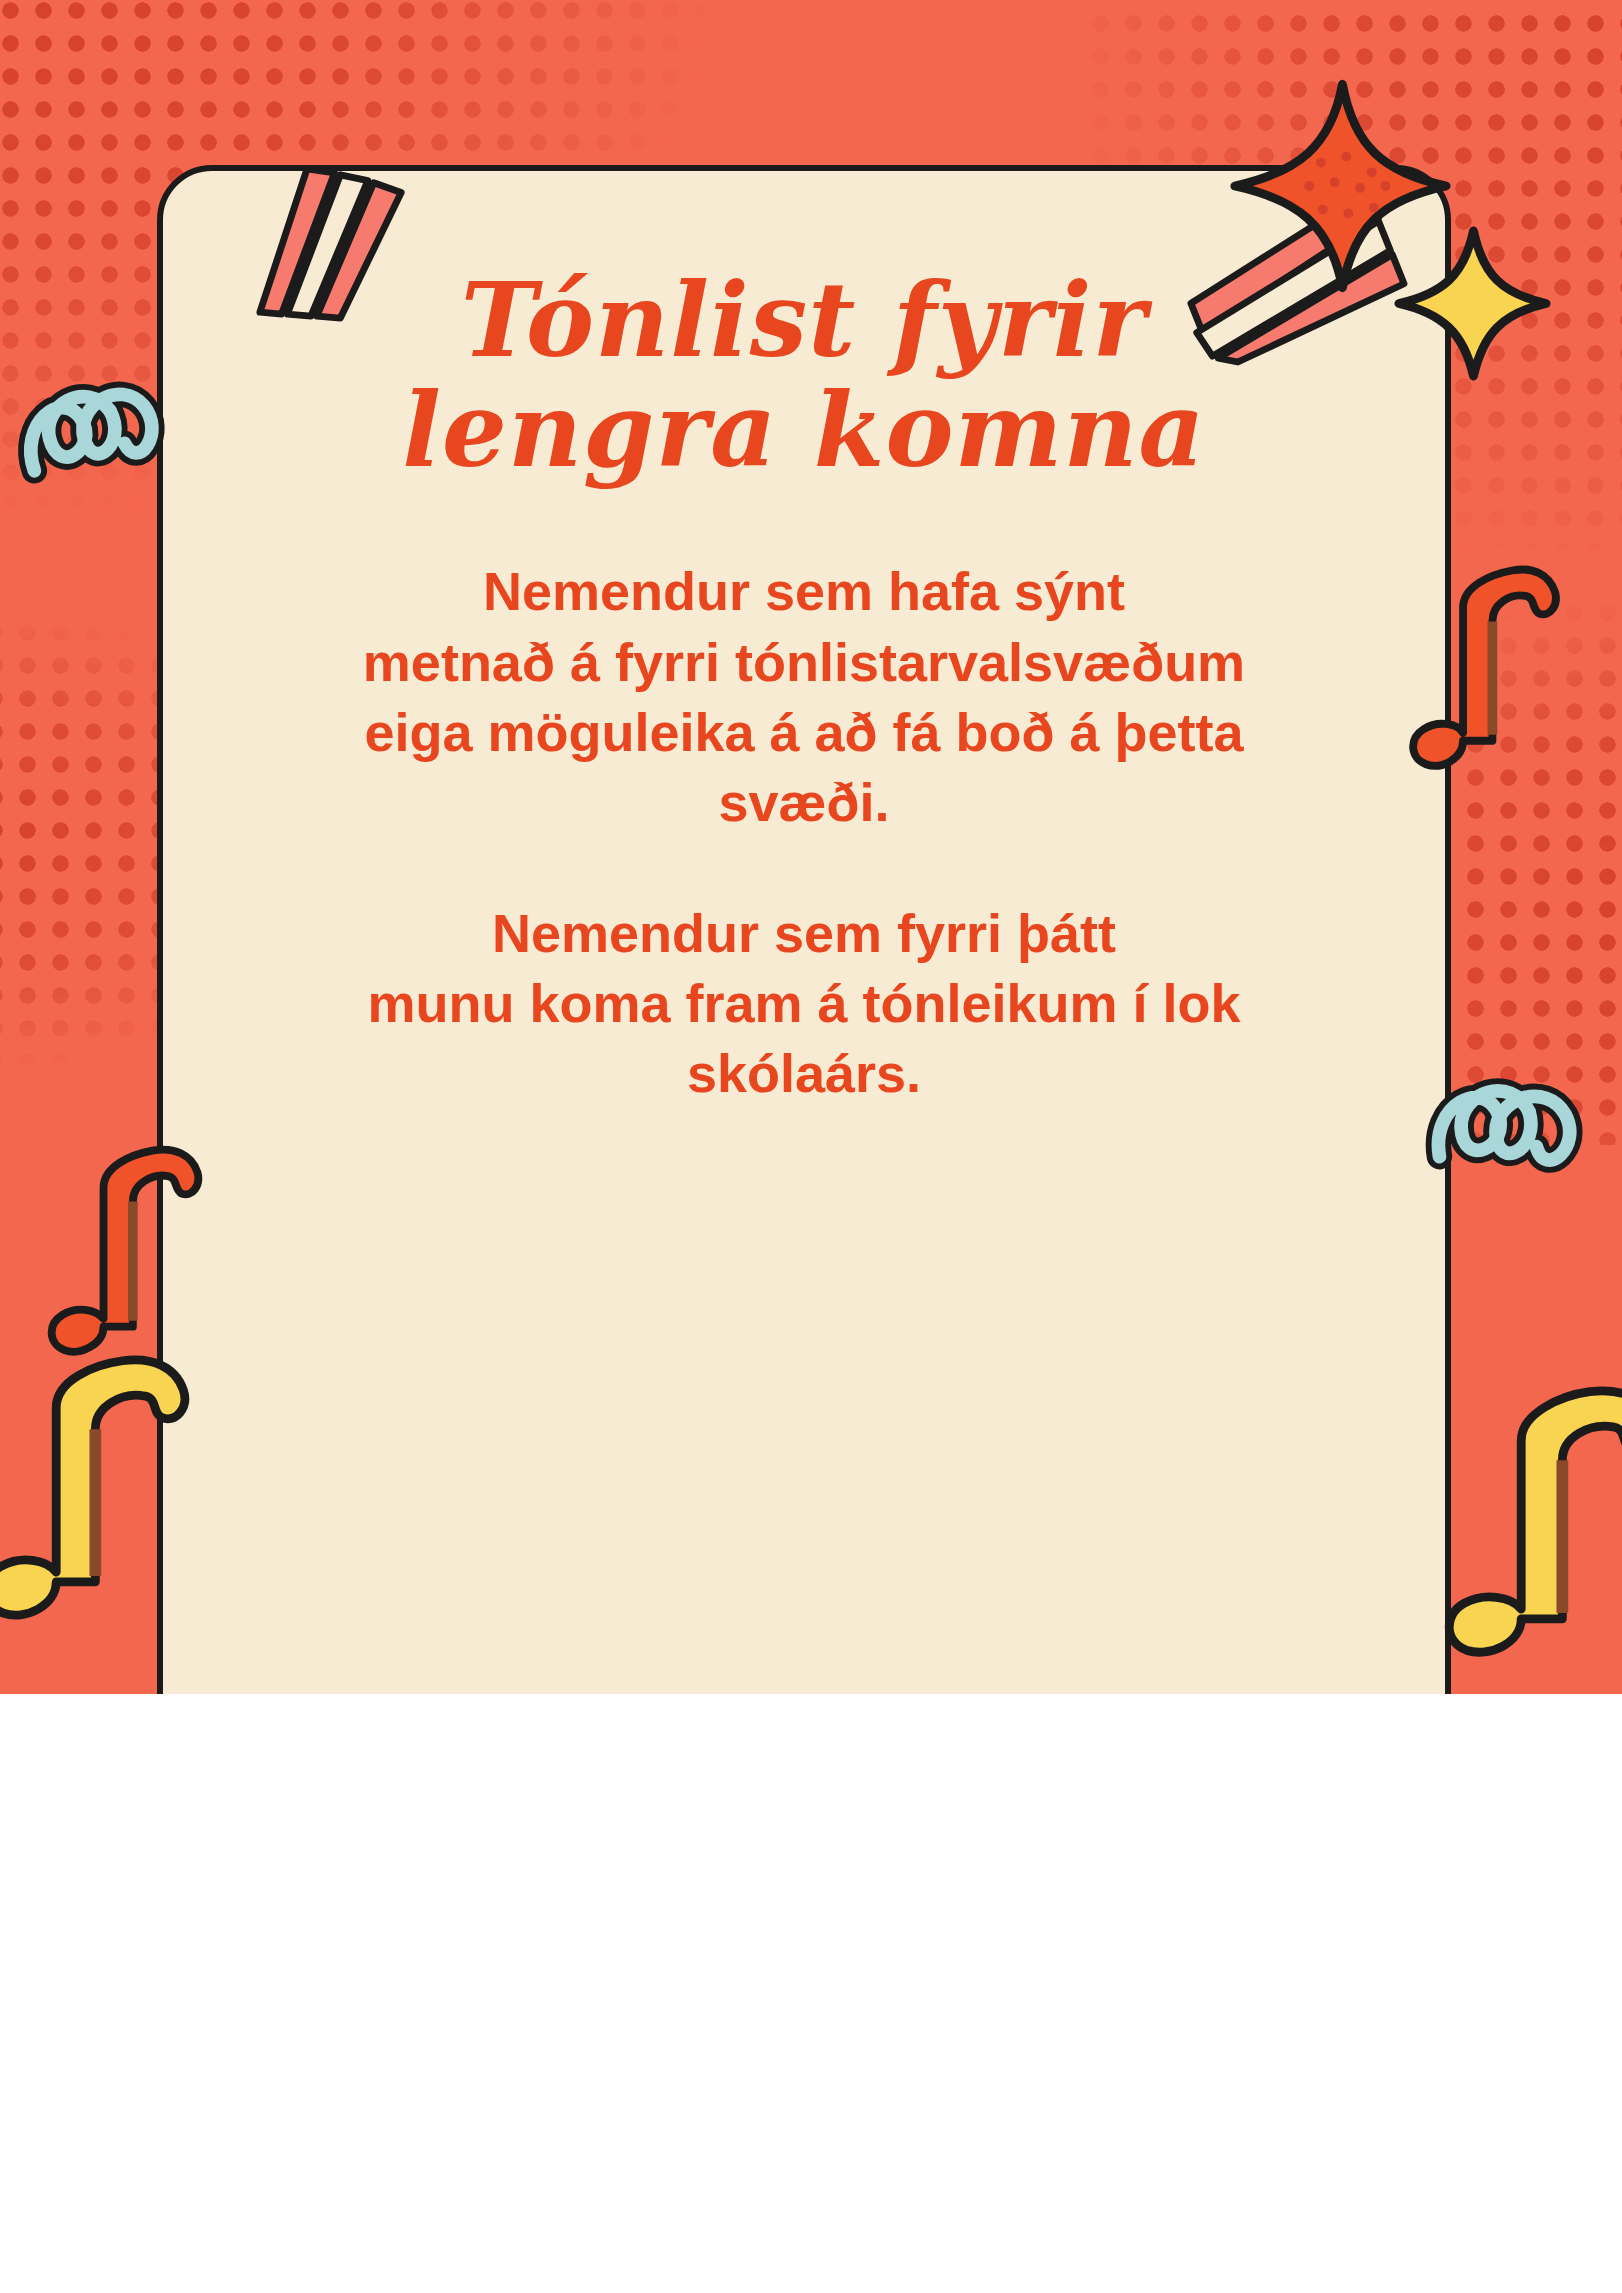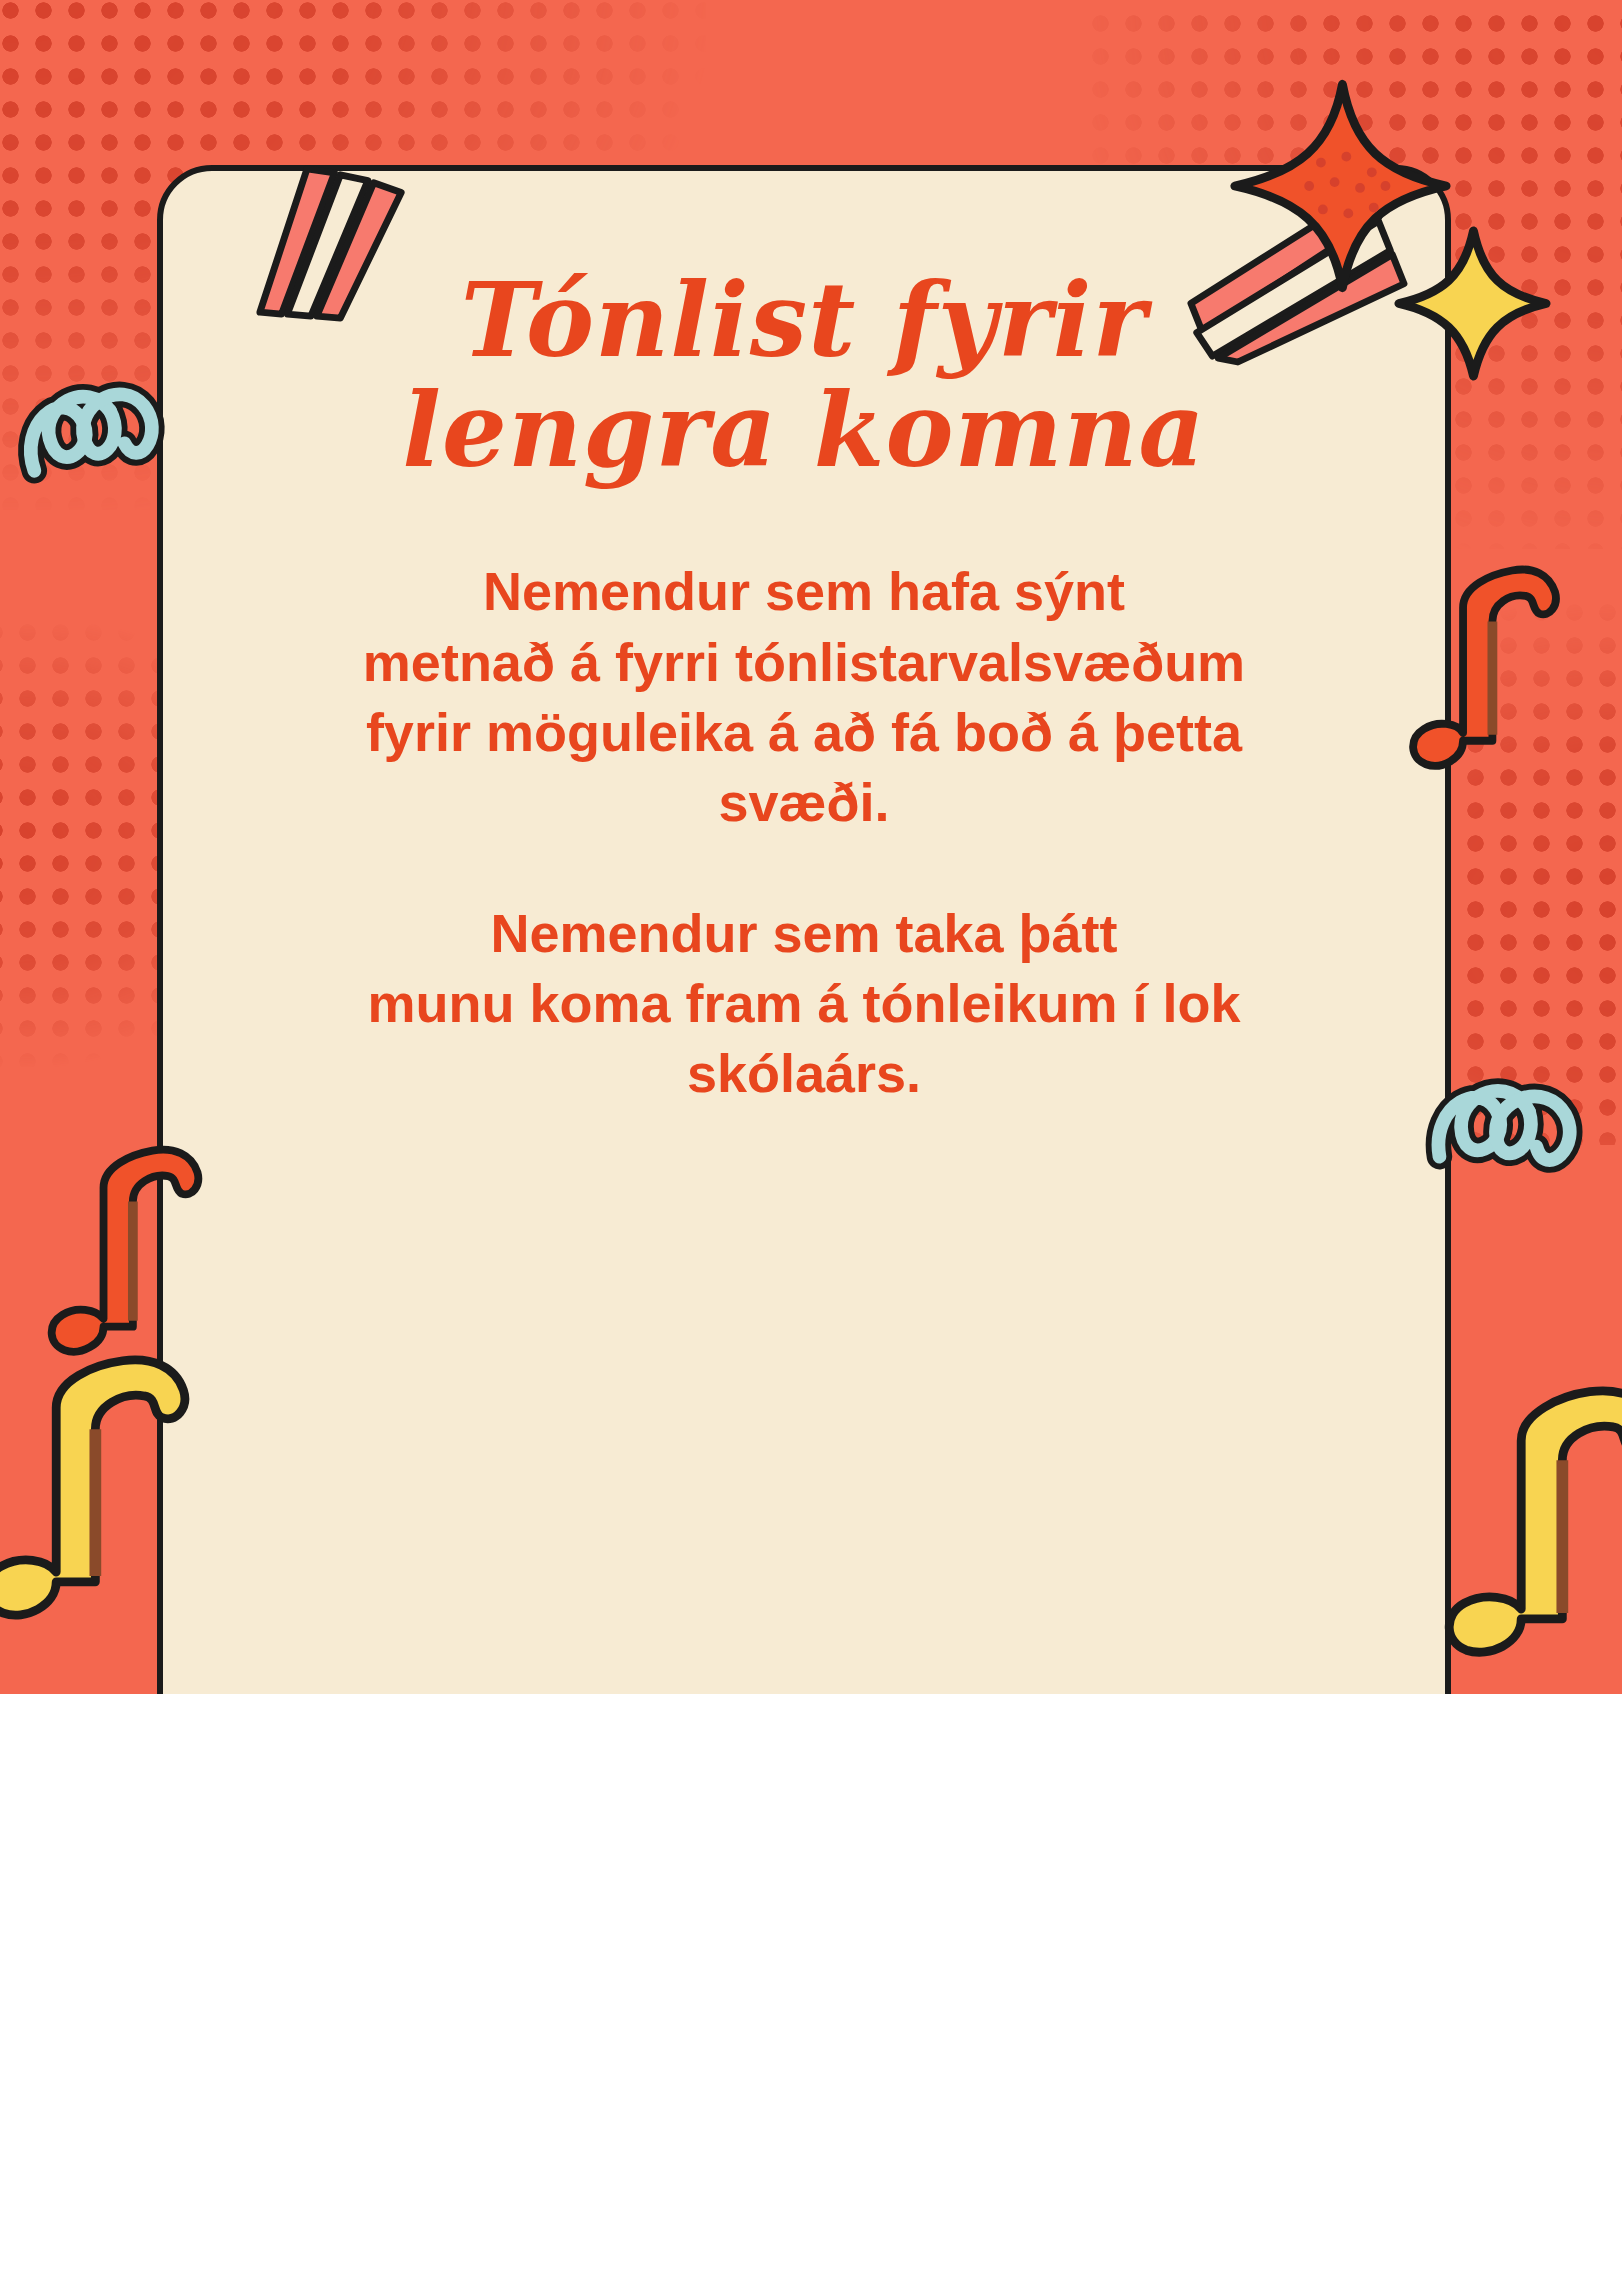--- a/index.html
+++ b/index.html
@@ -156,23 +156,23 @@
     </svg>
   </div>
 
   <div id="card">
     <h1 id="title">Tónlist fyrir
 lengra komna</h1>
 
     <div id="body-copy">
       <p class="para">Nemendur sem hafa sýnt
 metnað á fyrri tónlistarvalsvæðum
-fyrir möguleika á að fá boð á þetta
+eiga möguleika á að fá boð á þetta
 svæði.</p>
-      <p class="para">Nemendur sem taka þátt
+      <p class="para">Nemendur sem fyrri þátt
 munu koma fram á tónleikum í lok
 skólaárs.</p>
     </div>
   </div>
 
   <div class="deco rays-tl">
     <svg viewBox="0 0 170 160">
       <g stroke="#1b1b1b" stroke-width="7" stroke-linejoin="round">
         <path d="M10 150 L 58 4 L 86 8 L 32 152 Z" fill="#f77a6e"></path>
         <path d="M38 152 L 92 10 L 120 16 L 62 154 Z" fill="#f7ebd3"></path>

